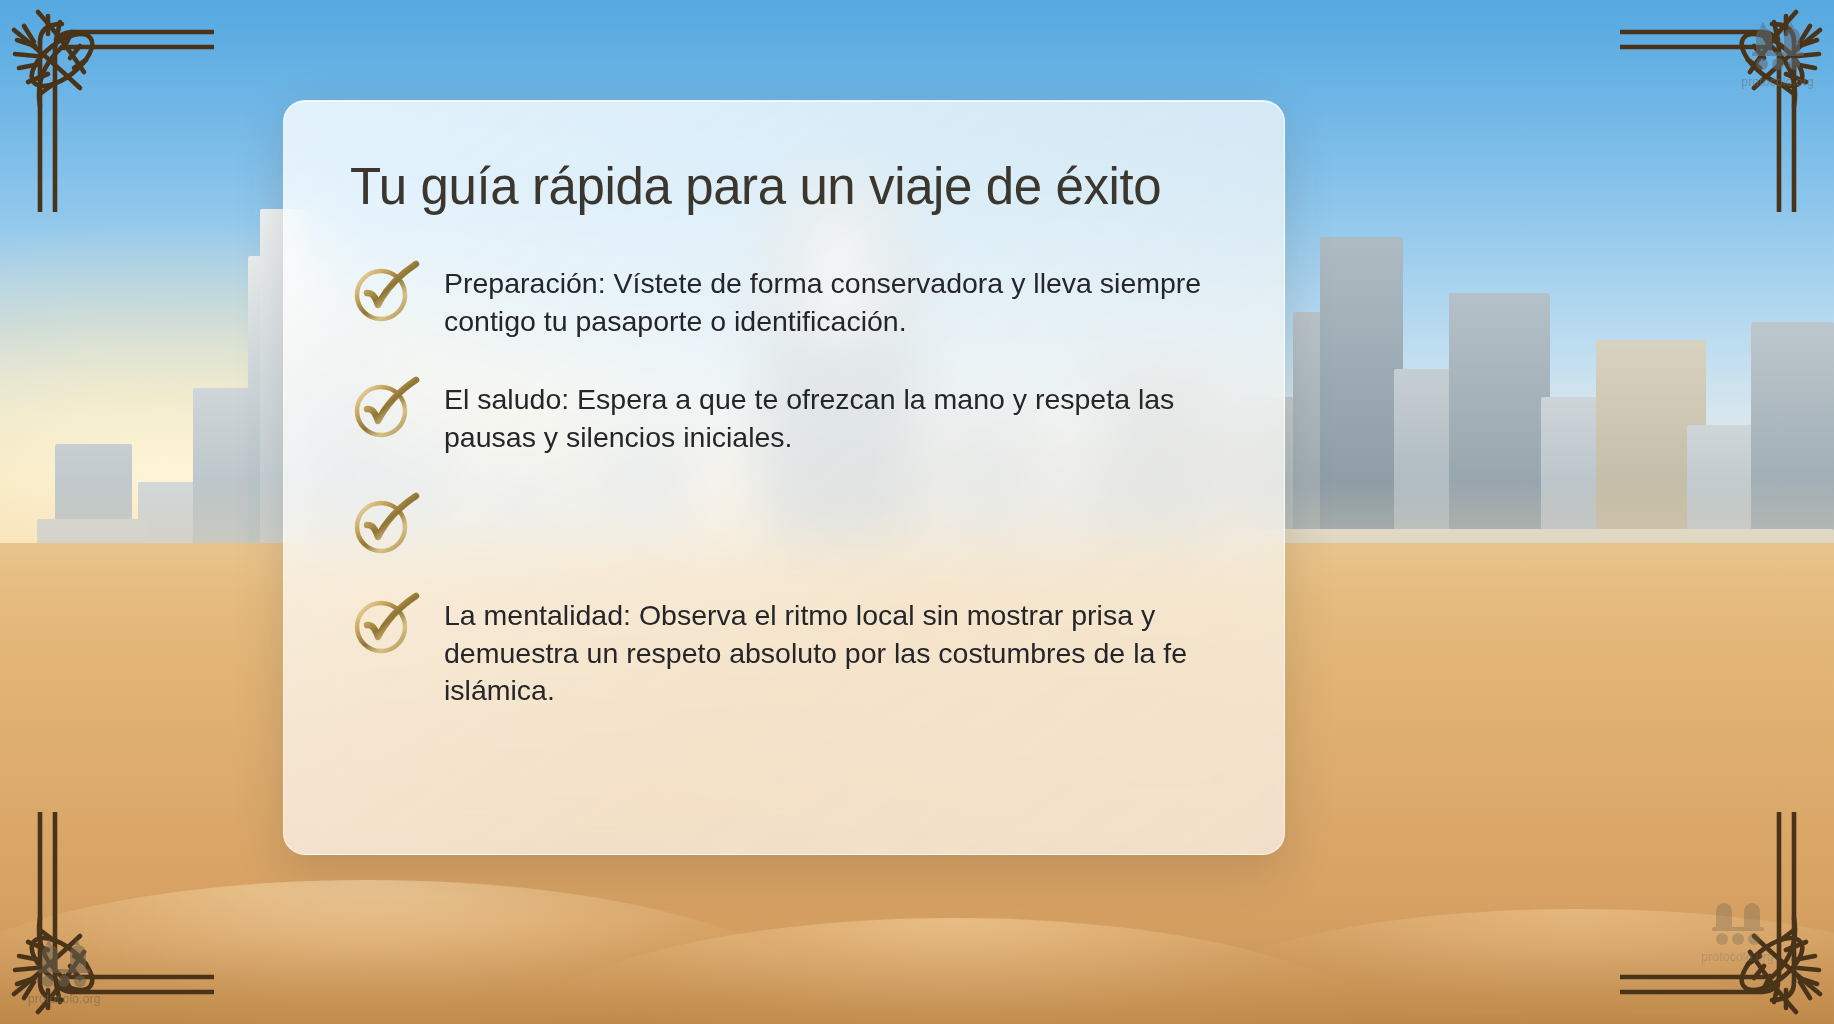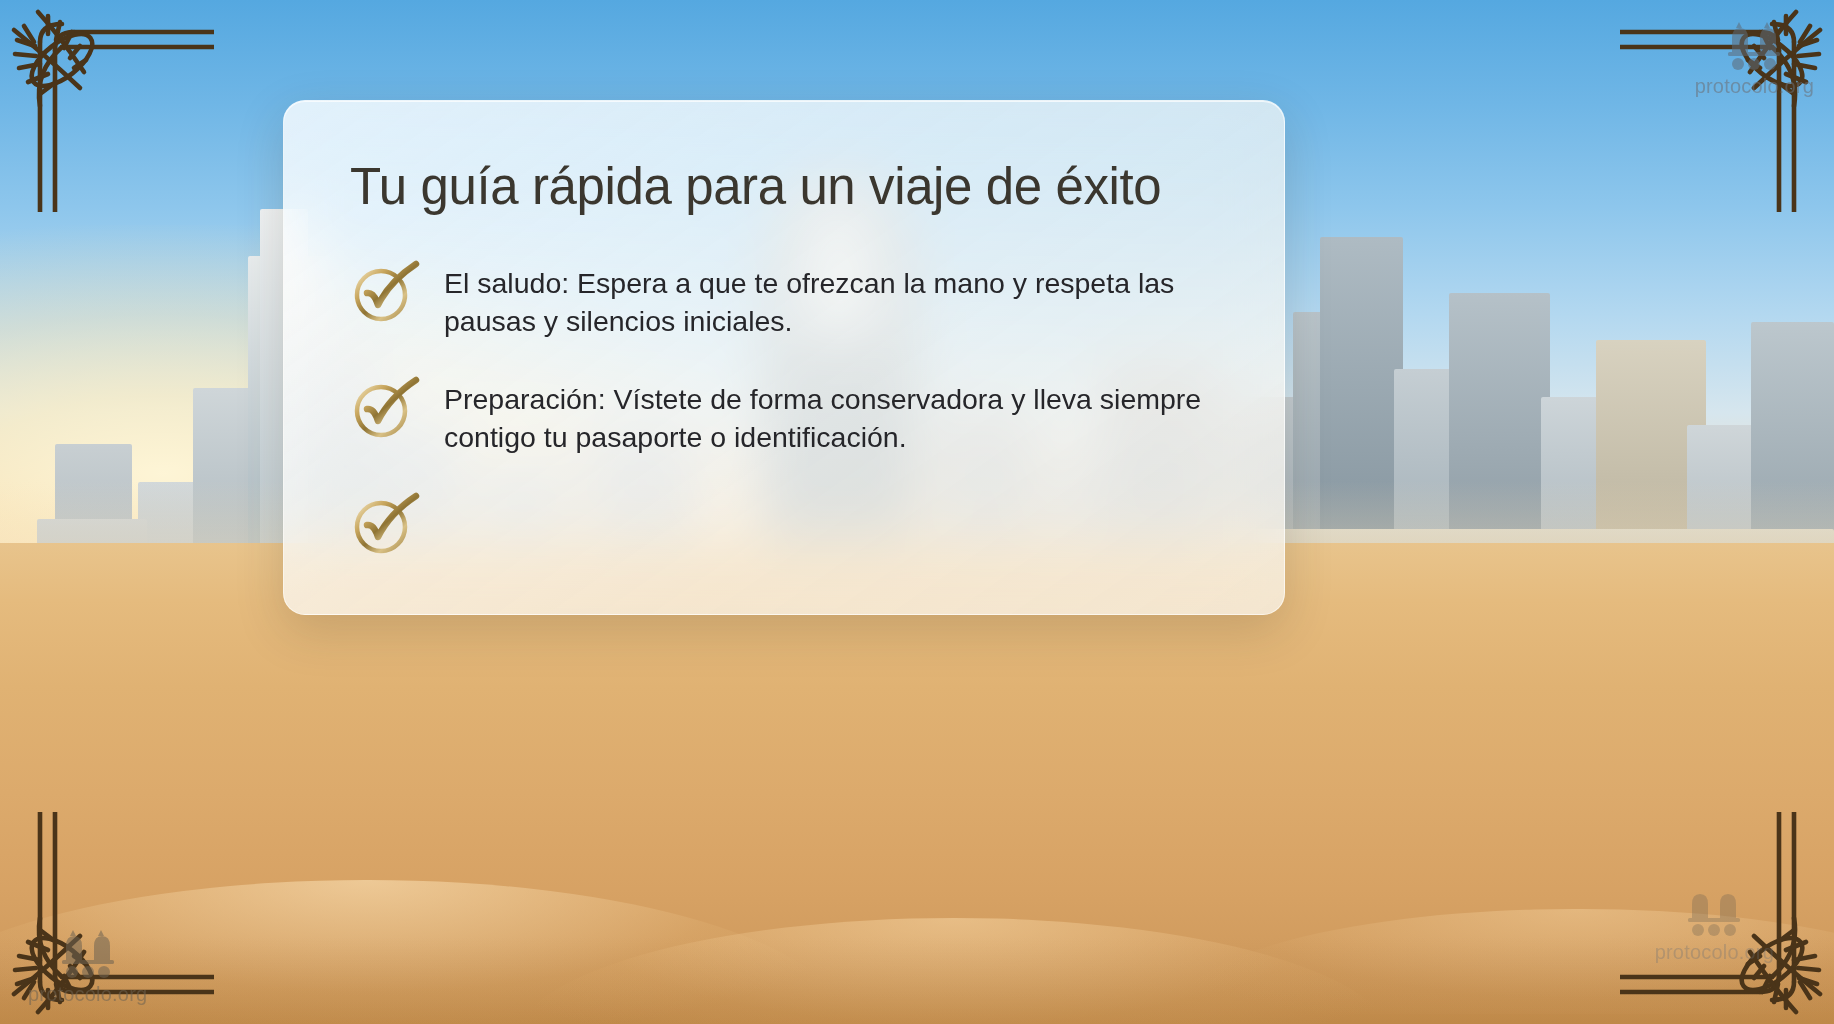--- a/index.html
+++ b/index.html
@@ -71,21 +71,21 @@
   }
 
   .haze {
     position: absolute; left: 0; bottom: 39%; width: 100%; height: 14%;
     background: linear-gradient(180deg, rgba(246,226,190,0) 0%, rgba(246,226,190,0.55) 70%, rgba(242,216,172,0.8) 100%);
   }
 
   
   #card {
     position: absolute;
-    left: 283px; top: 100px; width: 1002px; height: 515px;
+    left: 283px; top: 100px; width: 1002px; height: 755px;
     border-radius: 22px;
     background: linear-gradient(145deg,
         rgba(255,255,255,0.80) 0%,
         rgba(252,252,250,0.74) 35%,
         rgba(250,248,243,0.70) 65%,
         rgba(248,245,238,0.74) 100%);
     backdrop-filter: blur(26px) saturate(115%);
     -webkit-backdrop-filter: blur(26px) saturate(115%);
     border: 1px solid rgba(255,255,255,0.55);
     box-shadow: 0 16px 48px rgba(60,50,35,0.18), inset 0 1px 0 rgba(255,255,255,0.7);
@@ -142,21 +142,21 @@
     position: absolute;
     display: flex; flex-direction: column; align-items: center;
     opacity: 0.55;
     pointer-events: none;
   }
   .wm-tr { right: 20px; top: 22px; }
   .wm-bl { left: 28px;  bottom: 18px; }
   .wm-br { right: 60px; bottom: 60px; opacity: 0.32; }
   .wm-logo { width: 64px; height: 52px; }
   .wm-text {
-    font-size: 20px;
+    font-size: 12px;
     color: #6b6f75;
     letter-spacing: 0.2px;
     margin-top: 1px;
     font-family: "Liberation Sans", sans-serif;
   }
   .wm-bl .wm-text { color: #6e6352; }
 </style>
 </head>
 <body>
 
@@ -313,30 +313,20 @@
       </g>
     </svg>
     <span class="wm-text">protocolo.org</span>
   </div>
 
   <div id="card">
 
     <h1 id="card-title">Tu guía rápida para un viaje de éxito</h1>
 
     <ul class="checklist">
-
-      <li class="check-row">
-        <span class="check-icon">
-          <svg viewBox="0 0 72 66">
-            <circle cx="31" cy="36" r="24" fill="none" stroke="url(#g1)" stroke-width="4.5"></circle>
-            <path d="M17 34 Q24 33 28 46 Q40 22 66 5" fill="none" stroke="url(#g1)" stroke-width="6.5" stroke-linecap="round" stroke-linejoin="round"></path>
-          </svg>
-        </span>
-        <span class="check-text">El saludo: Espera a que te ofrezcan la mano y respeta las pausas y silencios iniciales.</span>
-      </li>
 
       <li class="check-row">
         <span class="check-icon">
           <svg viewBox="0 0 72 66">
             <defs>
               <linearGradient id="g1" x1="0" y1="0" x2="1" y2="1">
                 <stop offset="0%" stop-color="#f2e4bd"></stop>
                 <stop offset="28%" stop-color="#c9a75e"></stop>
                 <stop offset="52%" stop-color="#8f7434"></stop>
                 <stop offset="74%" stop-color="#d9c186"></stop>
@@ -350,19 +340,38 @@
         <span class="check-text">Preparación: Vístete de forma conservadora y lleva siempre contigo tu pasaporte o identificación.</span>
       </li>
 
       <li class="check-row">
         <span class="check-icon">
           <svg viewBox="0 0 72 66">
             <circle cx="31" cy="36" r="24" fill="none" stroke="url(#g1)" stroke-width="4.5"></circle>
             <path d="M17 34 Q24 33 28 46 Q40 22 66 5" fill="none" stroke="url(#g1)" stroke-width="6.5" stroke-linecap="round" stroke-linejoin="round"></path>
           </svg>
         </span>
+        <span class="check-text">El saludo: Espera a que te ofrezcan la mano y respeta las pausas y silencios iniciales.</span>
       </li>
 
+      <li class="check-row">
+        <span class="check-icon">
+          <svg viewBox="0 0 72 66">
+            <circle cx="31" cy="36" r="24" fill="none" stroke="url(#g1)" stroke-width="4.5"></circle>
+            <path d="M17 34 Q24 33 28 46 Q40 22 66 5" fill="none" stroke="url(#g1)" stroke-width="6.5" stroke-linecap="round" stroke-linejoin="round"></path>
+          </svg>
+        </span>
+      </li>
+
+      <li class="check-row">
+        <span class="check-icon">
+          <svg viewBox="0 0 72 66">
+            <circle cx="31" cy="36" r="24" fill="none" stroke="url(#g1)" stroke-width="4.5"></circle>
+            <path d="M17 34 Q24 33 28 46 Q40 22 66 5" fill="none" stroke="url(#g1)" stroke-width="6.5" stroke-linecap="round" stroke-linejoin="round"></path>
+          </svg>
+        </span>
+        <span class="check-text">La mentalidad: Observa el ritmo local sin mostrar prisa y demuestra un respeto absoluto por las costumbres de la fe islámica.</span>
+      </li>
 
     </ul>
   </div>
 
 </div>
 
 </body></html>

